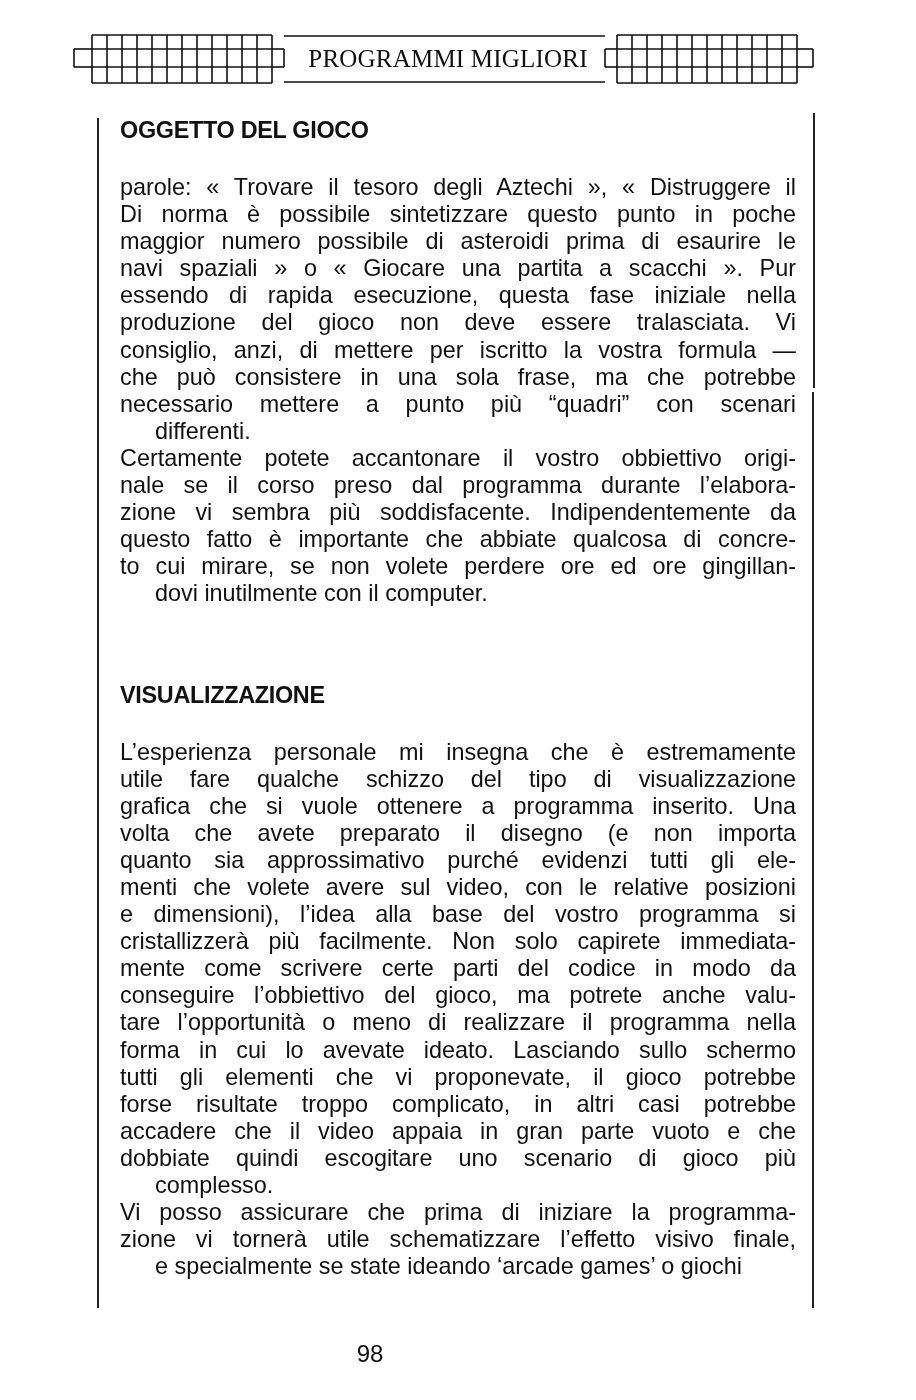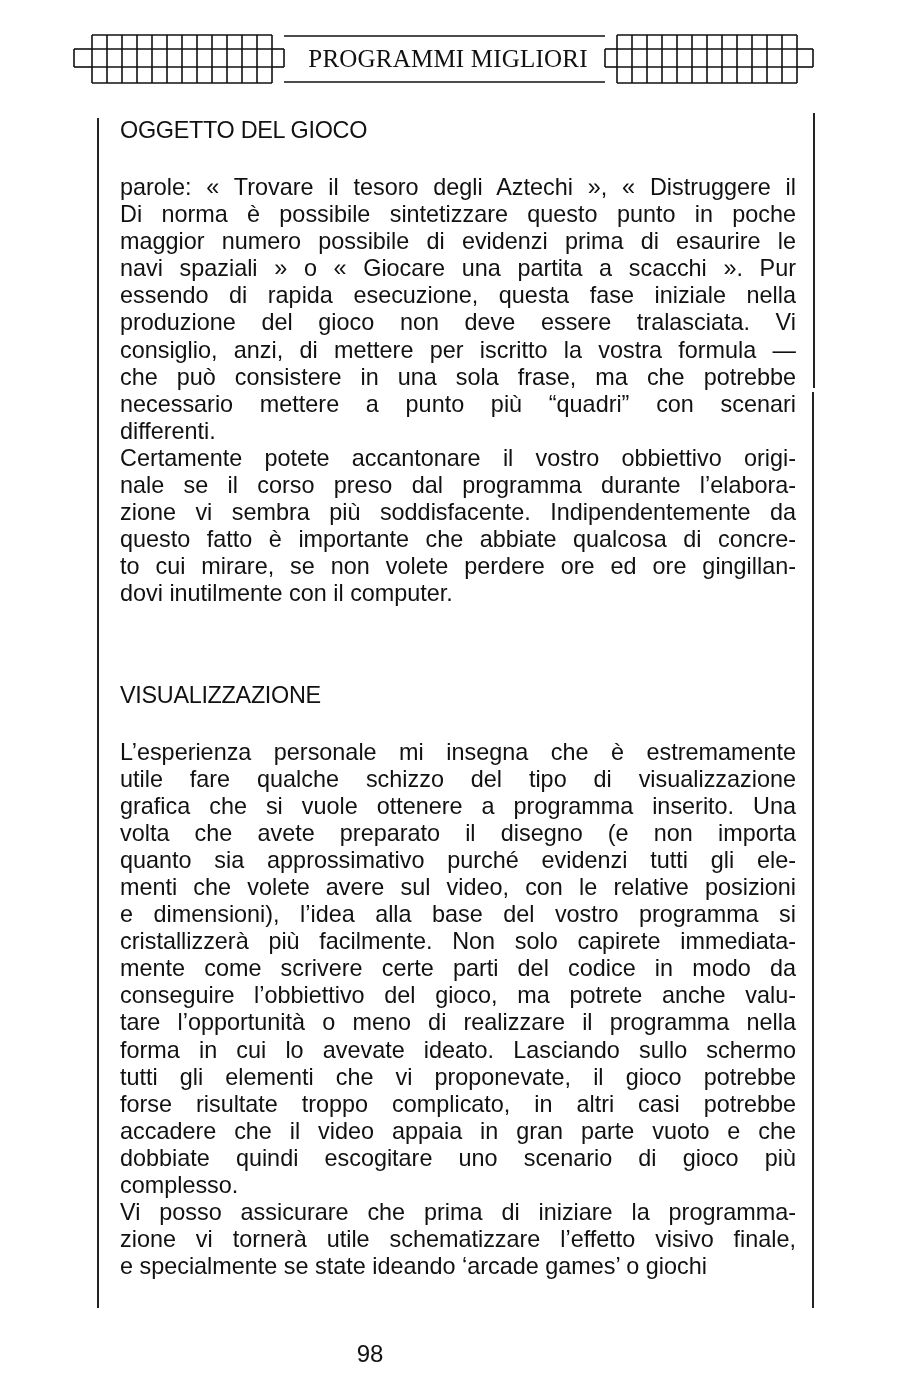--- a/index.html
+++ b/index.html
@@ -6,24 +6,24 @@
   body { width: 916px; height: 1400px; position: relative; overflow: hidden; color: #111; }
   .header { position: absolute; left: 72px; top: 34px; width: 752px; height: 50px; }
   .header svg { position: absolute; left: 0; top: 0; }
   .header-title { position: absolute; left: 216px; top: 8px; width: 320px; text-align: center;
     font-family: "Liberation Serif", serif; font-size: 25px; letter-spacing: 0.2px; color: #111; line-height: 34px; }
   .frame-left { position: absolute; left: 97px; top: 118px; width: 2px; height: 1190px; background: #222; }
   .frame-right-a { position: absolute; left: 813px; top: 113px; width: 2px; height: 275px; background: #222; }
   .frame-right-b { position: absolute; left: 812px; top: 392px; width: 2px; height: 916px; background: #222; }
   .content { position: absolute; left: 120px; top: 112px; width: 676px;
     font-family: "Liberation Sans", sans-serif; font-size: 23.4px; line-height: 27.1px; color: #111; }
-  .heading { font-size: 23.4px; margin: 0; font-weight: normal; letter-spacing: -0.3px; height: 36px; line-height: 36px; }
+  .heading { font-size: 23.4px; margin: 0; font-weight: bold; letter-spacing: -0.3px; height: 36px; line-height: 36px; }
   .para { margin: 0; text-align: justify; text-align-last: left; }
   .line { display: block; text-align: justify; text-align-last: justify; white-space: nowrap; height: 27.1px; overflow: visible; }
-  .line.last { text-align-last: left; }
+  .line.last { text-align-last: left; margin-left: 35px; }
   .gap-h1 { height: 26px; }
   .gap-section { height: 69px; }
   .gap-h2 { height: 26px; }
   .page-number { position: absolute; left: 0; width: 740px; top: 1340px; text-align: center;
     font-family: "Liberation Sans", sans-serif; font-size: 24px; color: #111; }
 </style>
 </head>
 <body>
 
 <div class="header">
@@ -83,21 +83,21 @@
 <div class="frame-left"></div>
 <div class="frame-right-a"></div>
 <div class="frame-right-b"></div>
 
 <div class="content">
   <h2 class="heading">OGGETTO DEL GIOCO</h2>
   <div class="gap-h1"></div>
   <div class="para">
       <span class="line">parole: « Trovare il tesoro degli Aztechi », « Distruggere il</span>
       <span class="line">Di norma è possibile sintetizzare questo punto in poche</span>
-      <span class="line">maggior numero possibile di evidenzi prima di esaurire le</span>
+      <span class="line">maggior numero possibile di asteroidi prima di esaurire le</span>
       <span class="line">navi spaziali » o « Giocare una partita a scacchi ». Pur</span>
       <span class="line">essendo di rapida esecuzione, questa fase iniziale nella</span>
       <span class="line">produzione del gioco non deve essere tralasciata. Vi</span>
       <span class="line">consiglio, anzi, di mettere per iscritto la vostra formula —</span>
       <span class="line">che può consistere in una sola frase, ma che potrebbe</span>
       <span class="line">necessario mettere a punto più “quadri” con scenari</span>
       <span class="line last">differenti.</span>
     </div>
   <div class="para">
       <span class="line">Certamente potete accantonare il vostro obbiettivo origi-</span>

